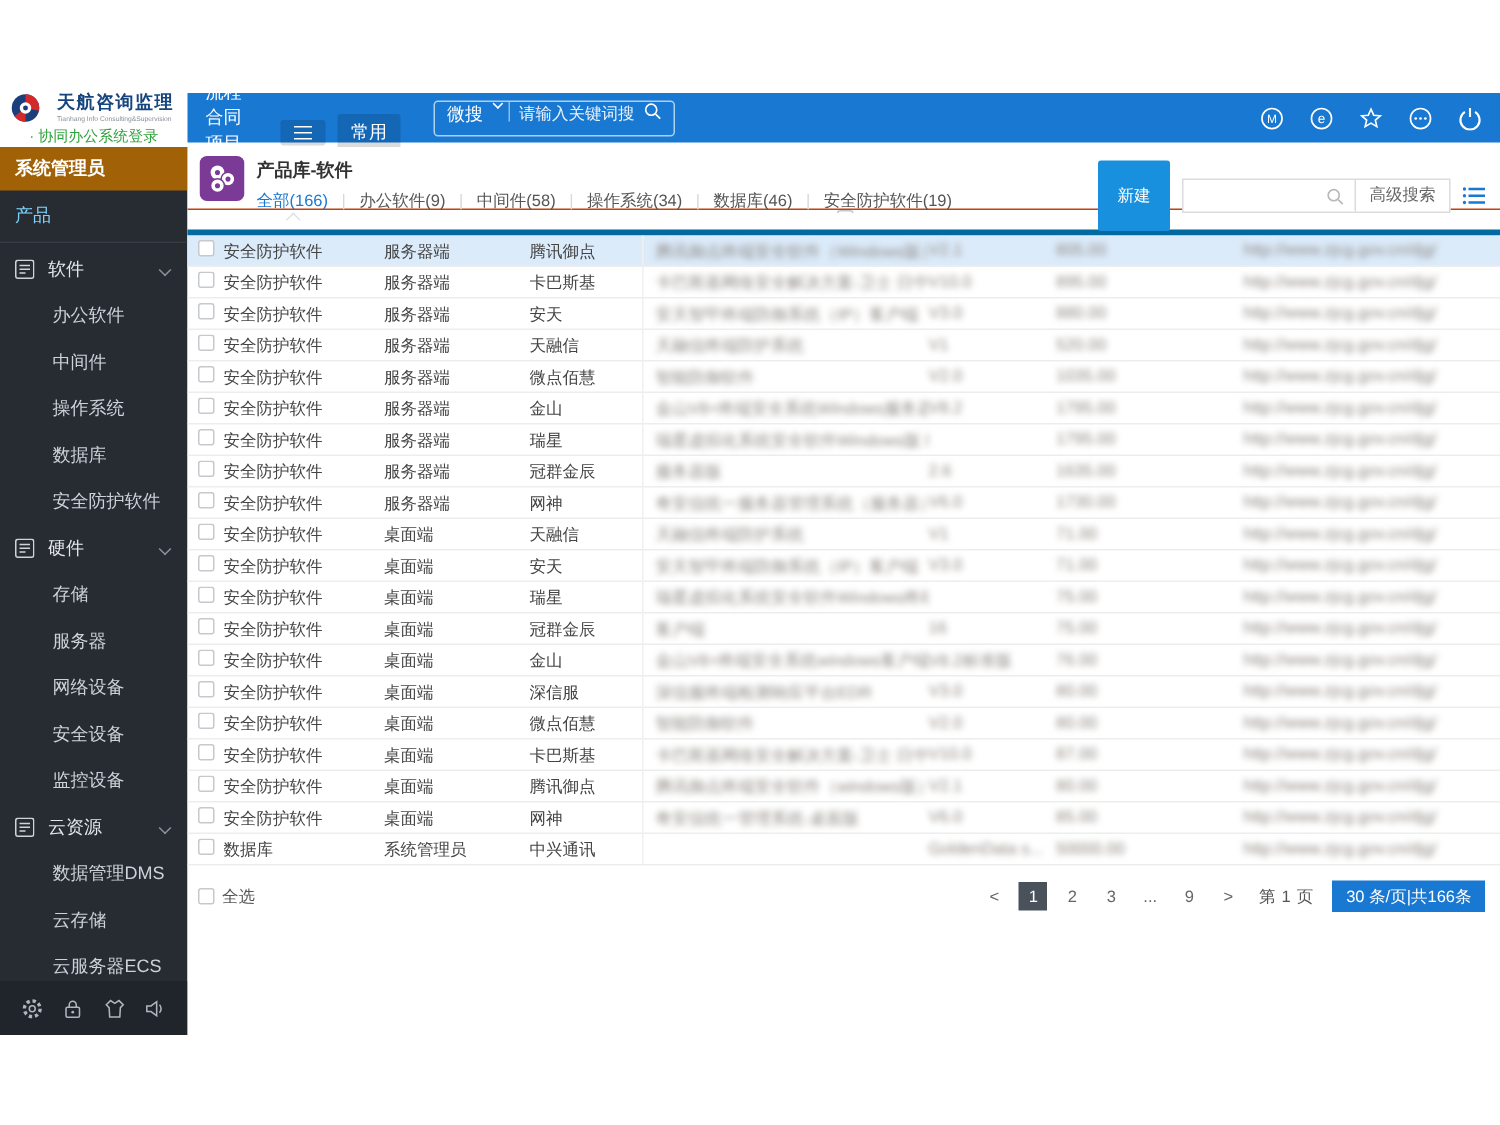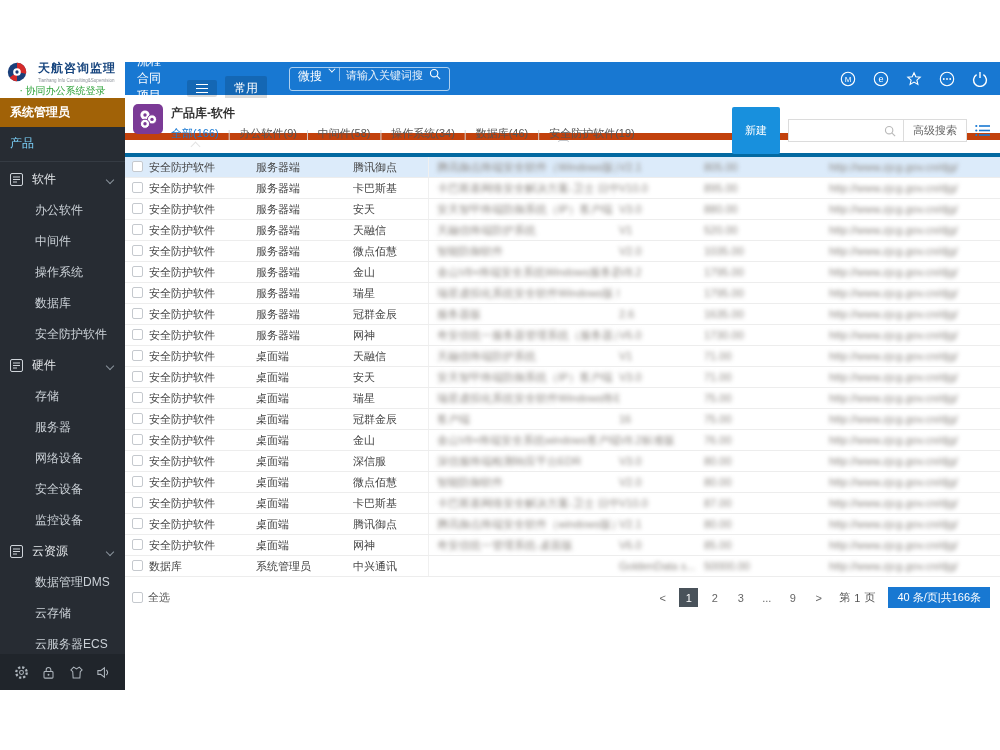--- a/index.html
+++ b/index.html
@@ -39,21 +39,21 @@
   .menu-group { display:flex; align-items:center; padding:7px 10px; color:#e4e7ea; cursor:pointer; }
   .gicon { display:inline-flex; margin-right:9px; }
   .chev { width:6px; height:6px; border-right:1px solid #8a939c; border-bottom:1px solid #8a939c; transform:rotate(45deg); margin-left:auto; margin-right:2px; }
   .menu-child { padding:7px 10px 7px 35px; color:#ccd2d8; cursor:pointer; }
   .side-foot { position:absolute; bottom:0; left:0; right:0; height:36px; background:#20252b; display:flex; align-items:center; justify-content:space-around; padding:0 8px; color:#aeb6bd; }
   .side-foot .ficon { display:inline-flex; cursor:pointer; }
 
   .main { flex:1; background:#fff; font-size:11px; position:relative; }
 
   
-  .content-header { position:relative; padding:6px 10px 0 8px; border-bottom:7px solid #c2410c; height:42px; }
+  .content-header { position:relative; padding:6px 10px 0 8px; border-bottom:1px solid #c2410c; height:42px; }
   .title-wrap { display:flex; }
   .prod-icon { width:30px; height:30px; margin-right:8px; display:inline-flex; }
   .title-col { display:flex; flex-direction:column; }
   .page-title { font-size:12px; font-weight:bold; color:#333; margin-top:1px; }
   .tabs { margin-top:4px; display:flex; align-items:center; }
   .tab { color:#555; cursor:pointer; position:relative; }
   .tab.active { color:#1878d2; }
   .tab.active::after { content:""; position:absolute; bottom:-9px; left:45%; width:6px; height:6px; background:#fff; border-left:1px solid #e3e3e3; border-top:1px solid #e3e3e3; transform:rotate(45deg); }
   .tab-sep { color:#d8d8d8; margin:0 9px; }
   .hdr-controls { position:absolute; right:10px; top:9px; display:flex; align-items:center; gap:8px; }
@@ -544,18 +544,18 @@
               <span class="pgnum">3</span>
               <span class="pgnum">...</span>
               <span class="pgnum">9</span>
               <span class="pgbtn">&gt;</span>
             </span>
           <span class="pg-jump">
             <span>第</span>
             <span>1</span>
             <span>页</span>
           </span>
-          <span class="chip">40 条/页|共166条</span>
+          <span class="chip">30 条/页|共166条</span>
         </span>
       </div>
     </main>
   </div>
 </div>
 
 </body></html>

